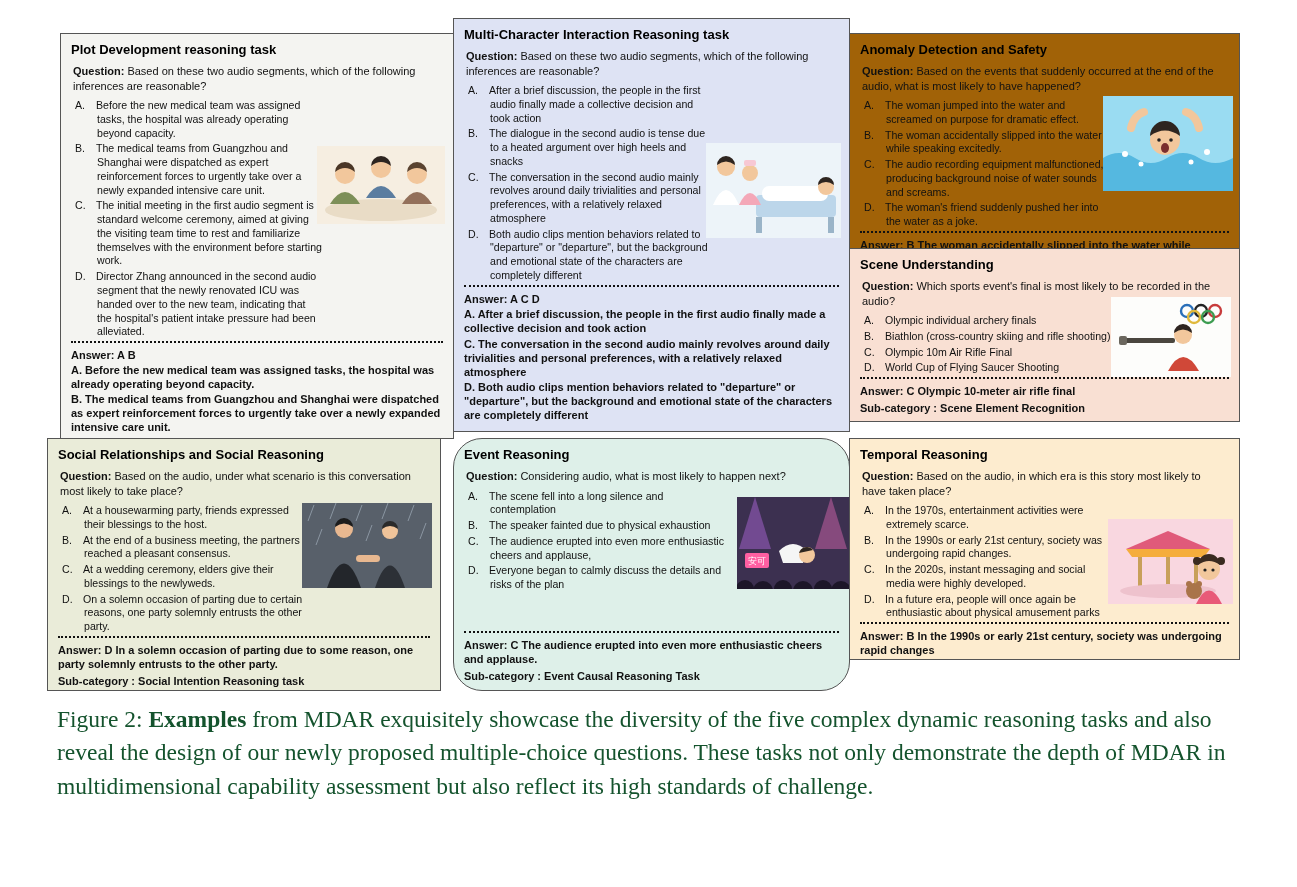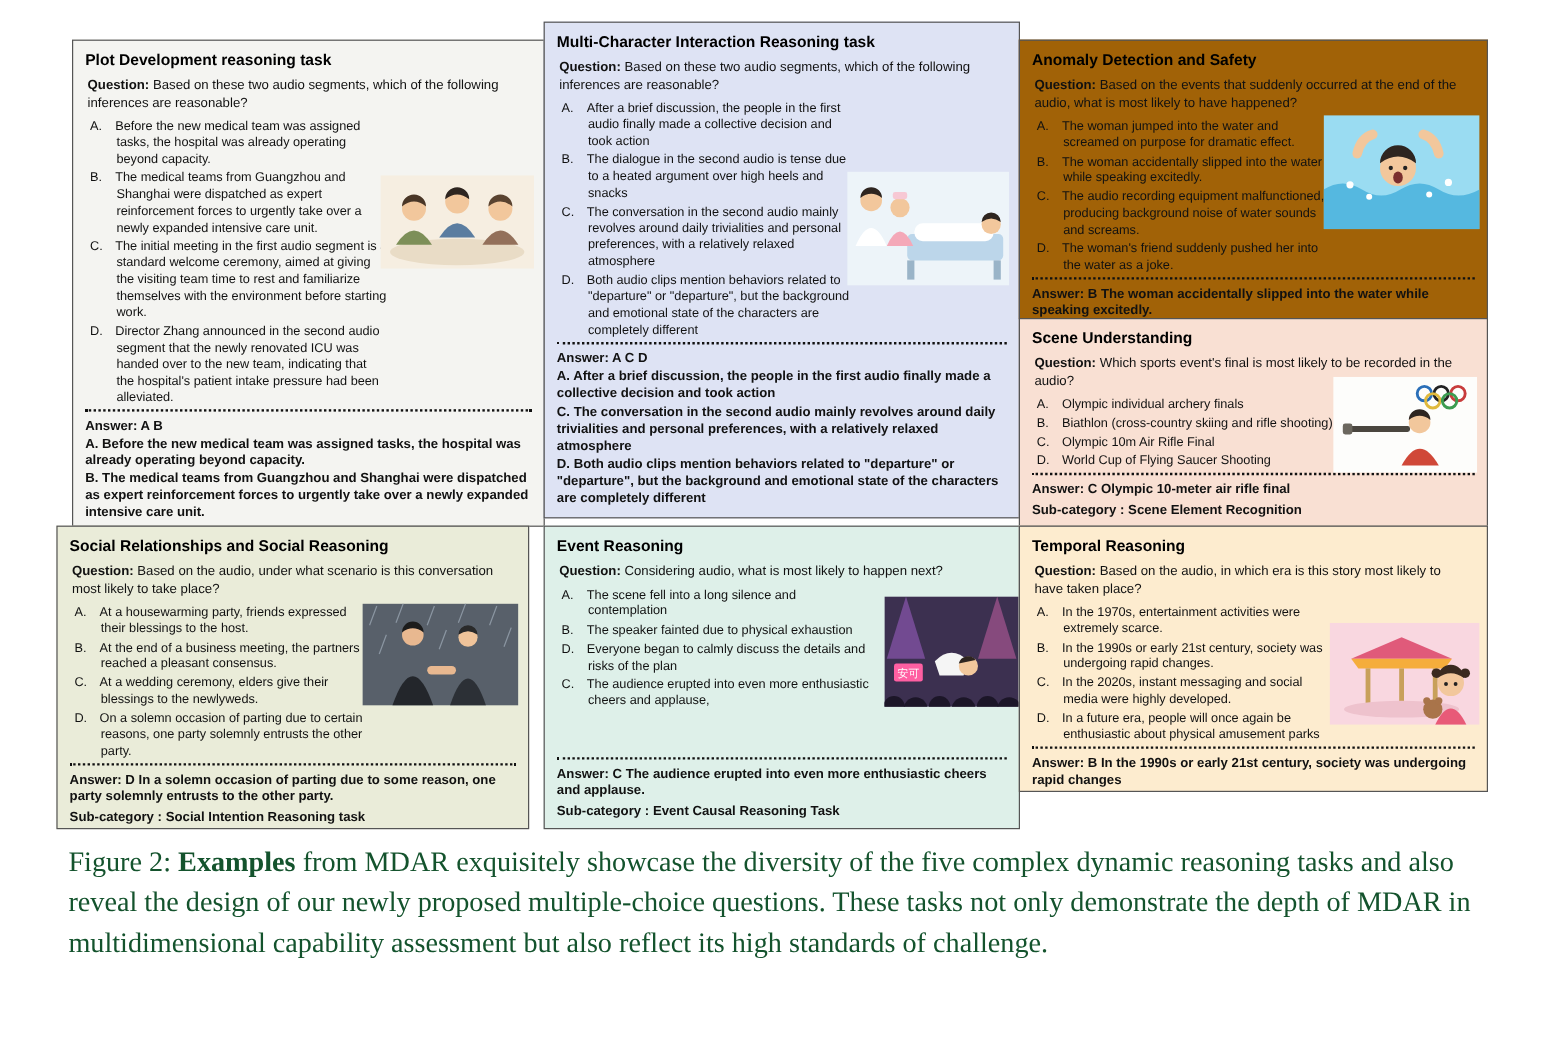--- a/index.html
+++ b/index.html
@@ -23,23 +23,23 @@
   .dots { margin-top:auto; border-top:2.4px dotted #111; height:0; margin-bottom:5px; }
   .answer { font-size:11px; font-weight:bold; line-height:1.28; }
   .answer-line { margin-bottom:1px; }
   .subcat { font-size:11px; font-weight:bold; margin-top:3px; }
   .panel-img { position:absolute; line-height:0; }
   .panel-img svg { display:block; }
 
   .p1 { left:60px;  top:33px;  width:394px; height:406px; }
   .p2 { left:453px; top:18px;  width:397px; height:414px; }
   .p3 { left:849px; top:33px;  width:391px; height:233px; }
-  .p4 { left:849px; top:265px; width:391px; height:174px; }
+  .p4 { left:849px; top:248px; width:391px; height:174px; }
   .p5 { left:47px;  top:438px; width:394px; height:253px; }
-  .p6 { left:453px; top:438px; width:397px; height:253px; }
+  .p6 { left:453px; top:438px; width:397px; height:253px;border-radius:29px; }
   .p7 { left:849px; top:438px; width:391px; height:222px; }
 
   .p1 .panel-img { top:112px; right:8px; }
   .p2 .panel-img { top:124px; right:8px; }
   .p3 .panel-img { top:62px;  right:6px; }
   .p4 .panel-img { top:48px;  right:8px; }
   .p5 .panel-img { top:64px;  right:8px; }
   .p6 .panel-img { top:58px;  right:0;text-align:right; }
   .p7 .panel-img { top:80px;  right:6px; }
 
@@ -287,23 +287,23 @@
           <circle cx="104" cy="94" r="10"></circle>
       </g>
     </svg>
   </span>
   <div class="options">
 
       <div class="option"><span class="opt-letter">A.</span><span>The scene fell into a long silence and contemplation</span></div>
 
       <div class="option"><span class="opt-letter">B.</span><span>The speaker fainted due to physical exhaustion</span></div>
 
+      <div class="option"><span class="opt-letter">C.</span><span>The audience erupted into even more enthusiastic cheers and applause,</span></div>
+
       <div class="option"><span class="opt-letter">D.</span><span>Everyone began to calmly discuss the details and risks of the plan</span></div>
-
-      <div class="option"><span class="opt-letter">C.</span><span>The audience erupted into even more enthusiastic cheers and applause,</span></div>
     </div>
   <div class="dots"></div>
   <div class="answer">
 
   <div class="answer-line">Answer: C The audience erupted into even more enthusiastic cheers and applause.</div>
     </div>
   <div class="subcat">Sub-category : Event Causal Reasoning Task</div>
 </section>
 
 <section class="panel p7" style="background: rgb(253, 236, 207);">

